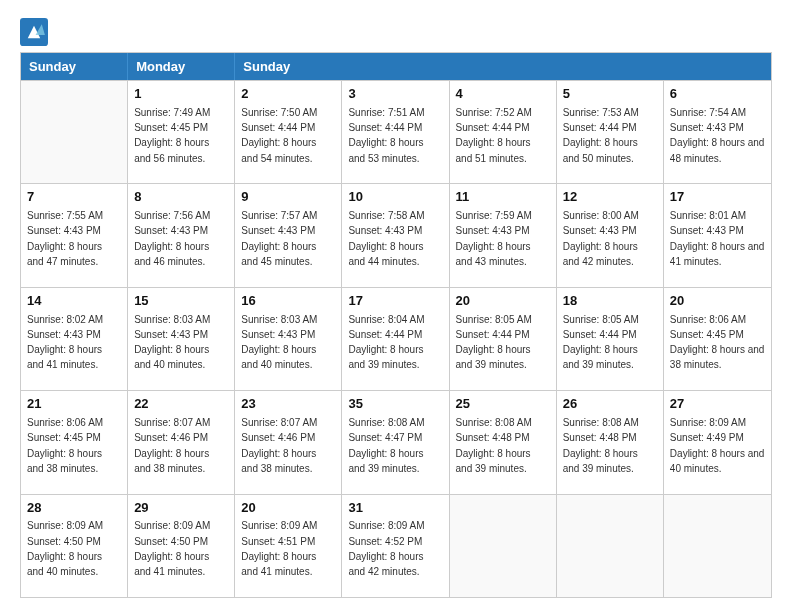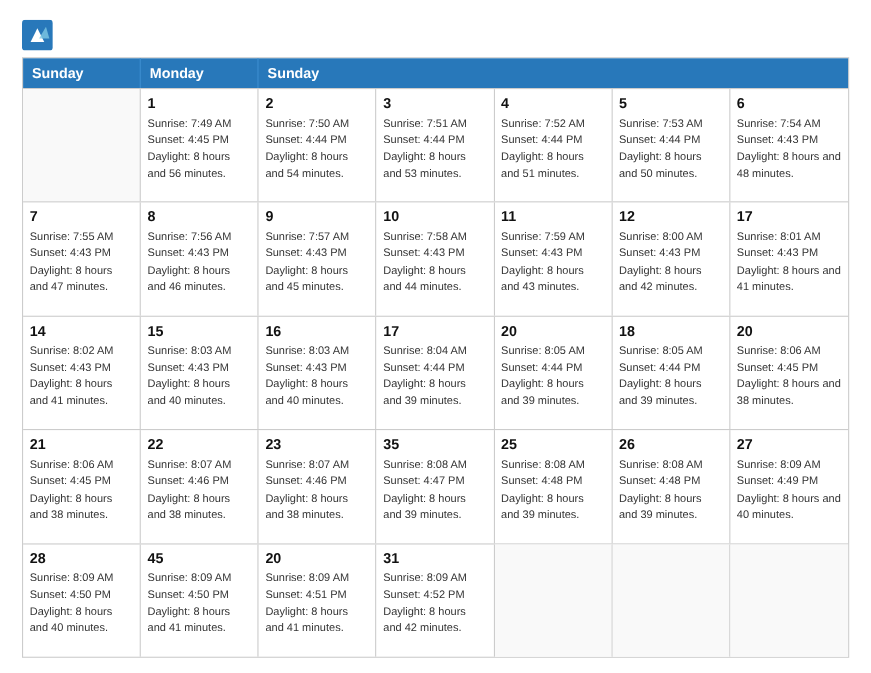--- a/index.html
+++ b/index.html
@@ -190,21 +190,21 @@
           <div class="cal-cell"><span class="day-num">25</span>
 <span class="cell-info">Sunrise: 8:08 AM<br>Sunset: 4:48 PM<br>Daylight: 8 hours and 39 minutes.</span></div>
           <div class="cal-cell"><span class="day-num">26</span>
 <span class="cell-info">Sunrise: 8:08 AM<br>Sunset: 4:48 PM<br>Daylight: 8 hours and 39 minutes.</span></div>
           <div class="cal-cell"><span class="day-num">27</span>
 <span class="cell-info">Sunrise: 8:09 AM<br>Sunset: 4:49 PM<br>Daylight: 8 hours and 40 minutes.</span></div>
         </div>
         <div class="cal-week">
           <div class="cal-cell"><span class="day-num">28</span>
 <span class="cell-info">Sunrise: 8:09 AM<br>Sunset: 4:50 PM<br>Daylight: 8 hours and 40 minutes.</span></div>
-          <div class="cal-cell"><span class="day-num">45</span>
+          <div class="cal-cell"><span class="day-num">29</span>
 <span class="cell-info">Sunrise: 8:09 AM<br>Sunset: 4:50 PM<br>Daylight: 8 hours and 41 minutes.</span></div>
           <div class="cal-cell"><span class="day-num">20</span>
 <span class="cell-info">Sunrise: 8:09 AM<br>Sunset: 4:51 PM<br>Daylight: 8 hours and 41 minutes.</span></div>
           <div class="cal-cell"><span class="day-num">31</span>
 <span class="cell-info">Sunrise: 8:09 AM<br>Sunset: 4:52 PM<br>Daylight: 8 hours and 42 minutes.</span></div>
           <div class="cal-cell empty"></div>
           <div class="cal-cell empty"></div>
           <div class="cal-cell empty"></div>
         </div>
       </div>

